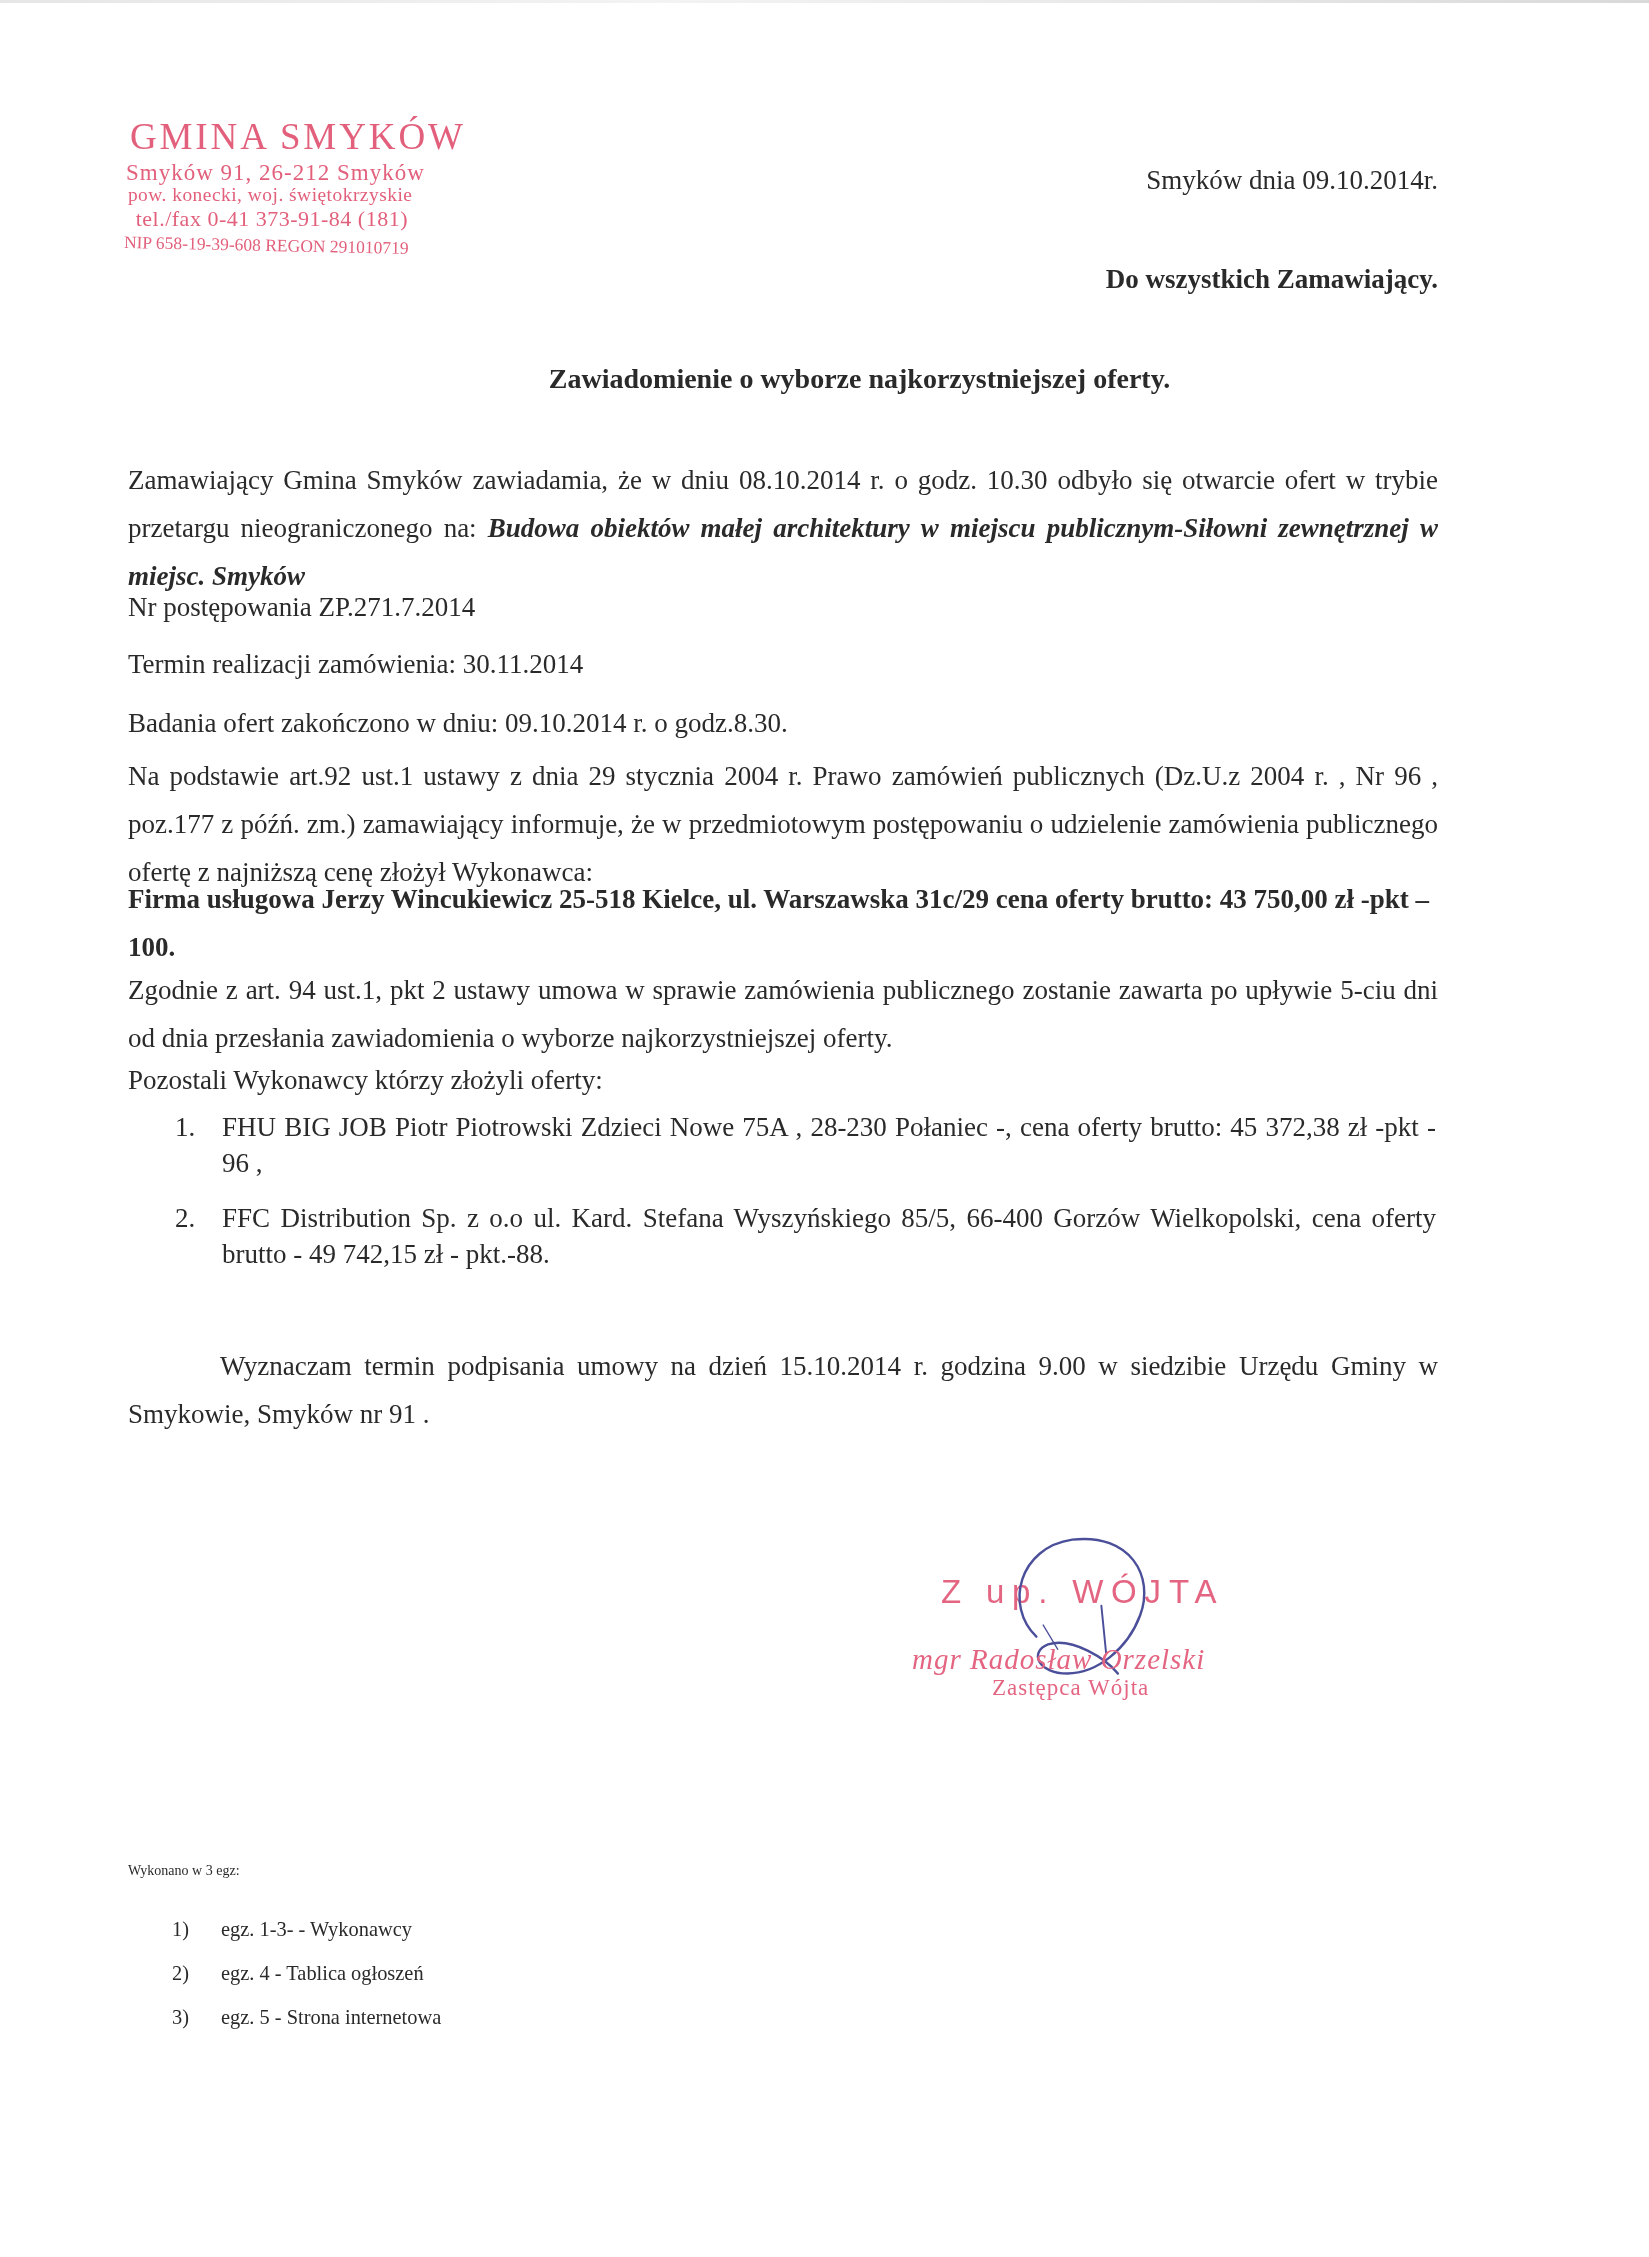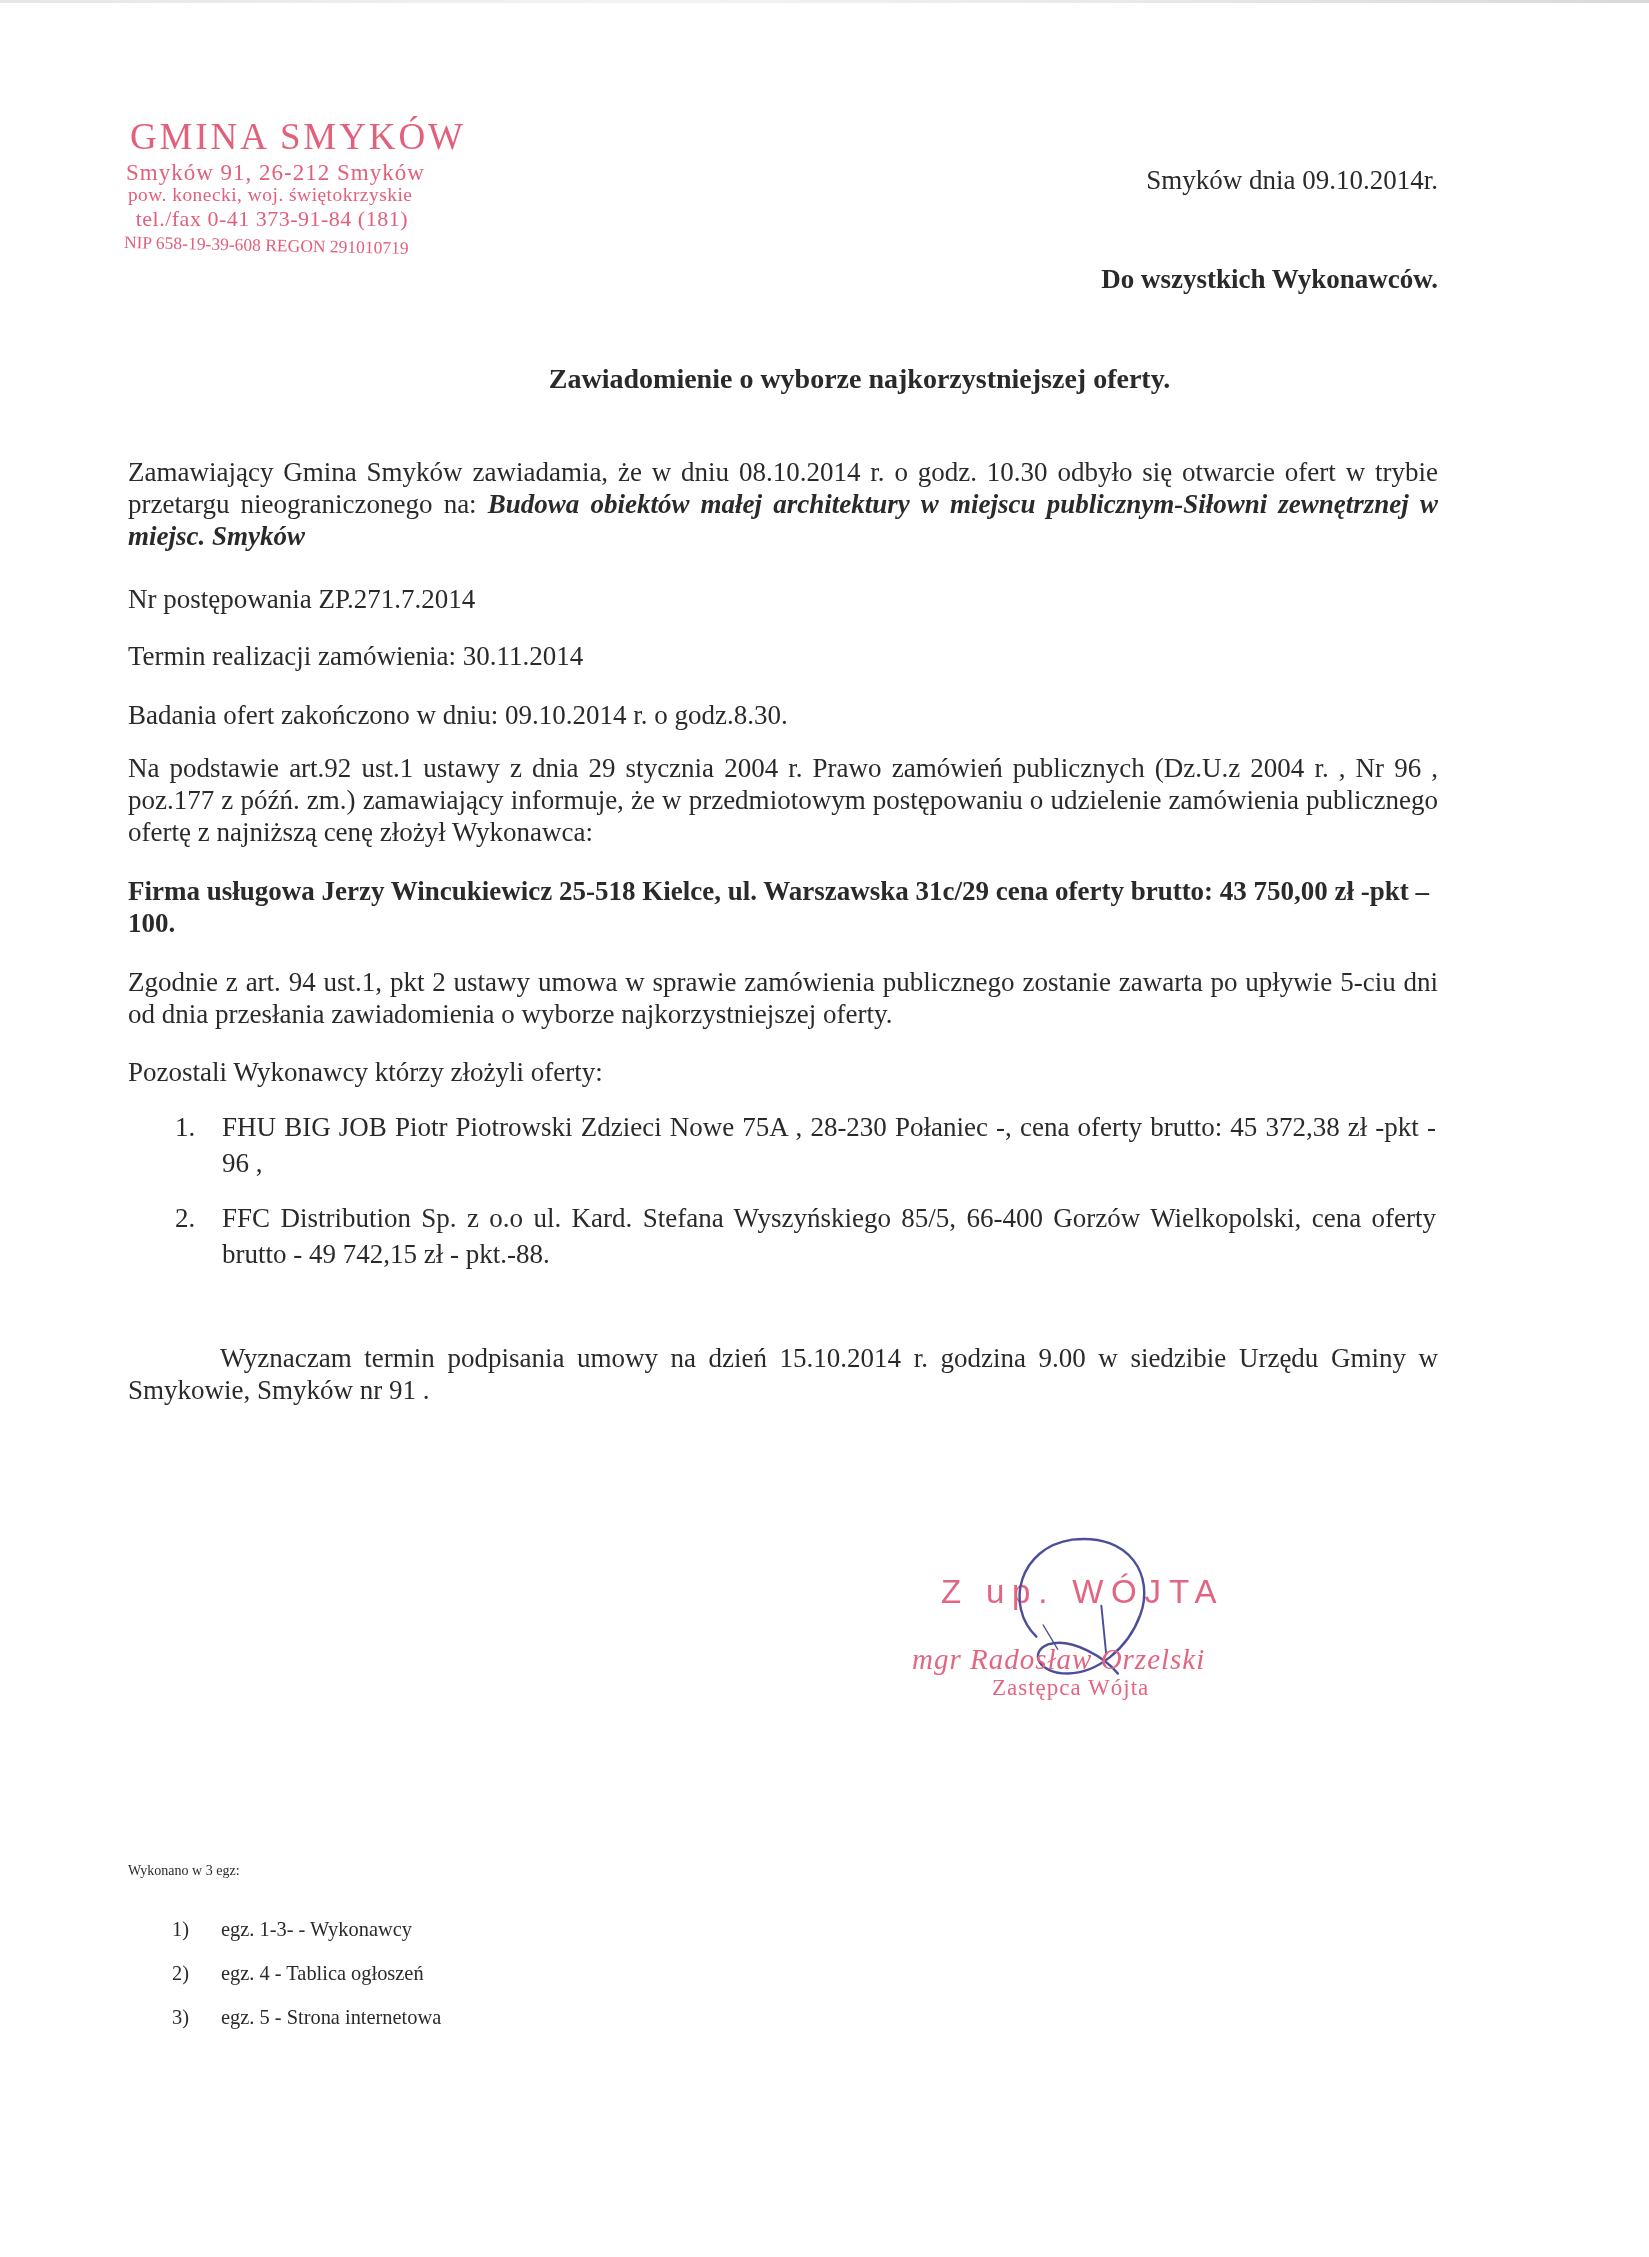--- a/index.html
+++ b/index.html
@@ -15,21 +15,21 @@
   .stamp .s-line { white-space: nowrap; }
   .stamp .l1 { font-size: 23px; margin-top: 5.8px; letter-spacing: 1px; }
   .stamp .l2 { font-size: 19.4px; margin-top: 1px; margin-left: 1.9px; letter-spacing: 0.5px; }
   .stamp .l3 { font-size: 22px; margin-top: 3.9px; margin-left: 9.7px; letter-spacing: 0.5px; }
   .stamp .l4 { font-size: 17.5px; margin-top: 3.9px; margin-left: -1.9px; transform: rotate(1.2deg); transform-origin: left; }
 
   .date-line { right: 212px; top: 165px; font-size: 27px; }
   .recipient { right: 212px; top: 264px; font-size: 27px; font-weight: bold; }
   .doc-title { left: 0; width: 1632px; top: 363px; text-align: center; font-size: 28px; font-weight: bold; padding-left: 87px; box-sizing: border-box;}
 
-  .para { left: 128px; width: 1310px; font-size: 27px; line-height: 32px; text-align: justify; }
+  .para { left: 128px; width: 1310px; font-size: 27px; line-height: 48px; text-align: justify; }
   .para .bi { font-weight: bold; font-style: italic; }
   .p-intro { top: 456px; }
   .p-nr { top: 583px; }
   .p-termin { top: 640px; }
   .p-badania { top: 699px; }
   .p-legal { top: 752px; }
   .p-winner { top: 875px; font-weight: bold; text-align: left; }
   .p-zgodnie { top: 966px; }
   .p-pozostali { top: 1056px; }
 
@@ -61,21 +61,21 @@
 
 <div class="abs stamp">
   <div class="s-title">GMINA SMYKÓW</div>
   <div class="s-line l1">Smyków 91, 26-212 Smyków</div>
   <div class="s-line l2">pow. konecki, woj. świętokrzyskie</div>
   <div class="s-line l3">tel./fax 0-41 373-91-84 (181)</div>
   <div class="s-line l4">NIP 658-19-39-608  REGON 291010719</div>
 </div>
 
 <div class="abs date-line">Smyków dnia 09.10.2014r.</div>
-<div class="abs recipient">Do wszystkich Wykonawców.</div>
+<div class="abs recipient">Do wszystkich Zamawiający.</div>
 
 <div class="abs doc-title">Zawiadomienie o wyborze najkorzystniejszej oferty.</div>
 
 <div class="abs para p-intro">
   <span>Zamawiający Gmina Smyków zawiadamia, że w dniu 08.10.2014 r. o godz. 10.30 odbyło się otwarcie ofert w trybie przetargu nieograniczonego na: </span><span class="bi">Budowa obiektów małej architektury w miejscu publicznym-Siłowni zewnętrznej w miejsc. Smyków</span>
 </div>
 
 <div class="abs para p-nr">Nr postępowania  ZP.271.7.2014</div>
 <div class="abs para p-termin">Termin realizacji zamówienia: 30.11.2014</div>
 <div class="abs para p-badania">Badania ofert zakończono w dniu: 09.10.2014 r. o godz.8.30.</div>

